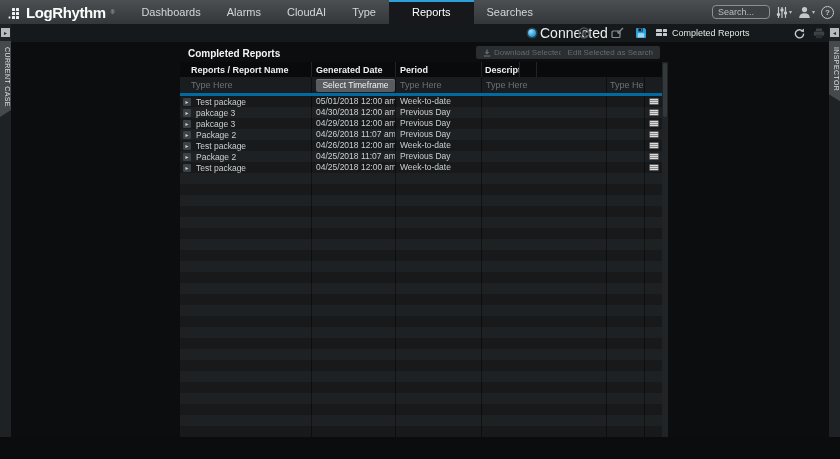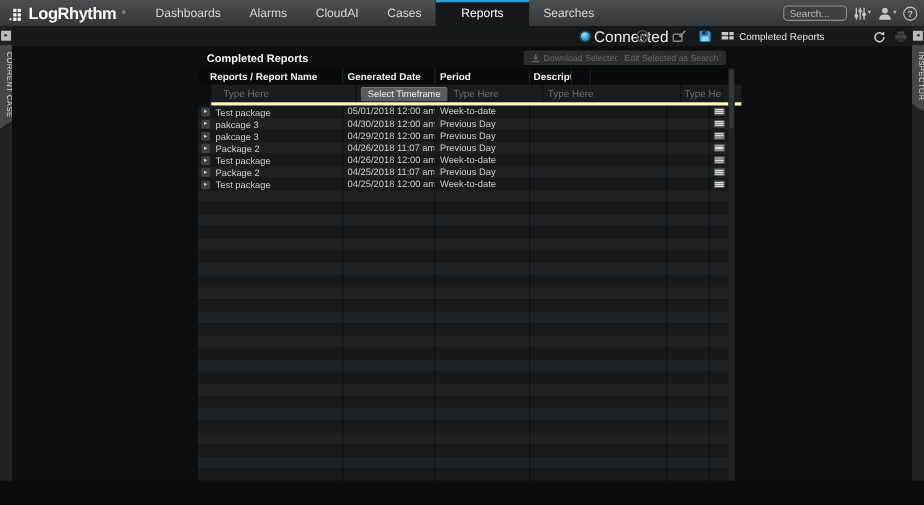--- a/index.html
+++ b/index.html
@@ -54,22 +54,22 @@
   .content { position:absolute; left:11px; top:42px; width:818px; height:395px; background:#0c0d0f; }
   .panel { position:absolute; left:180px; top:42px; width:488px; height:395px; }
   .panel-title { position:absolute; left:8px; top:6px; color:#f3f5f5; font-size:10px; font-weight:bold; }
   .dis-btn { position:absolute; top:4px; height:13px; background:#2a2e31; border-radius:2px;
              color:#646a6d; font-size:8px; display:flex; align-items:center; gap:3px; padding:0 7px; }
   .dis-btn.download { right:98px; }
   .dis-btn.edit { right:8px; }
 
   .grid-head { position:absolute; left:0; top:20px; width:482px; height:15px; display:flex; background:#090a0b; }
   .grid-head .cell { color:#eef0f1; font-size:9px; font-weight:bold; display:flex; align-items:center; }
-  .filter-row { position:absolute; left:12px; top:35px; width:482px; height:19px; display:flex; background:#1a1d1f;
-                border-bottom:3px solid #fef9c3; }
+  .filter-row { position:absolute; left:0; top:35px; width:482px; height:19px; display:flex; background:#1a1d1f;
+                border-bottom:3px solid #0369a1; }
   .filter-input { background:transparent; border:none; outline:none; color:#9ea3a5; font-size:9px; width:100%;
                   font-family:"Liberation Sans",sans-serif; }
   .filter-input::placeholder { color:#6c7174; }
   .tf-btn { margin:auto; width:80px; height:13px; background:#585c5f; border:none; border-radius:2px;
             color:#f1f3f3; font-size:8.5px; line-height:12px; box-shadow:inset 0 1px 0 rgba(255,255,255,.18);
             font-family:"Liberation Sans",sans-serif; }
 
   .cell { padding-left:4px; border-right:1px solid rgba(0,0,0,.45); height:100%; overflow:hidden; white-space:nowrap; }
   .grid-head .cell { border-right:1px solid #202427; }
   .c-name   { width:132px; padding-left:11px; }
@@ -125,21 +125,21 @@
           <i></i>
           <i></i>
       </span>
       <span class="logo-text">LogRhythm</span>
       <span class="logo-reg">®</span>
     </div>
     <div class="nav-tabs">
         <div class="nav-tab">Dashboards</div>
         <div class="nav-tab">Alarms</div>
         <div class="nav-tab">CloudAI</div>
-        <div class="nav-tab">Cases</div>
+        <div class="nav-tab">Type</div>
         <div class="nav-tab active">Reports</div>
         <div class="nav-tab">Searches</div>
       </div>
     <div class="topnav-right">
       <input class="search-input" type="text" placeholder="Search..." style="">
       <span class="icon-wrap">
         <svg width="12" height="13" viewBox="0 0 12 13">
           <line x1="2.5" y1="1" x2="2.5" y2="12" stroke="#c4c8ca" stroke-width="1.2"></line>
           <line x1="6" y1="1" x2="6" y2="12" stroke="#c4c8ca" stroke-width="1.2"></line>
           <line x1="9.5" y1="1" x2="9.5" y2="12" stroke="#c4c8ca" stroke-width="1.2"></line>

